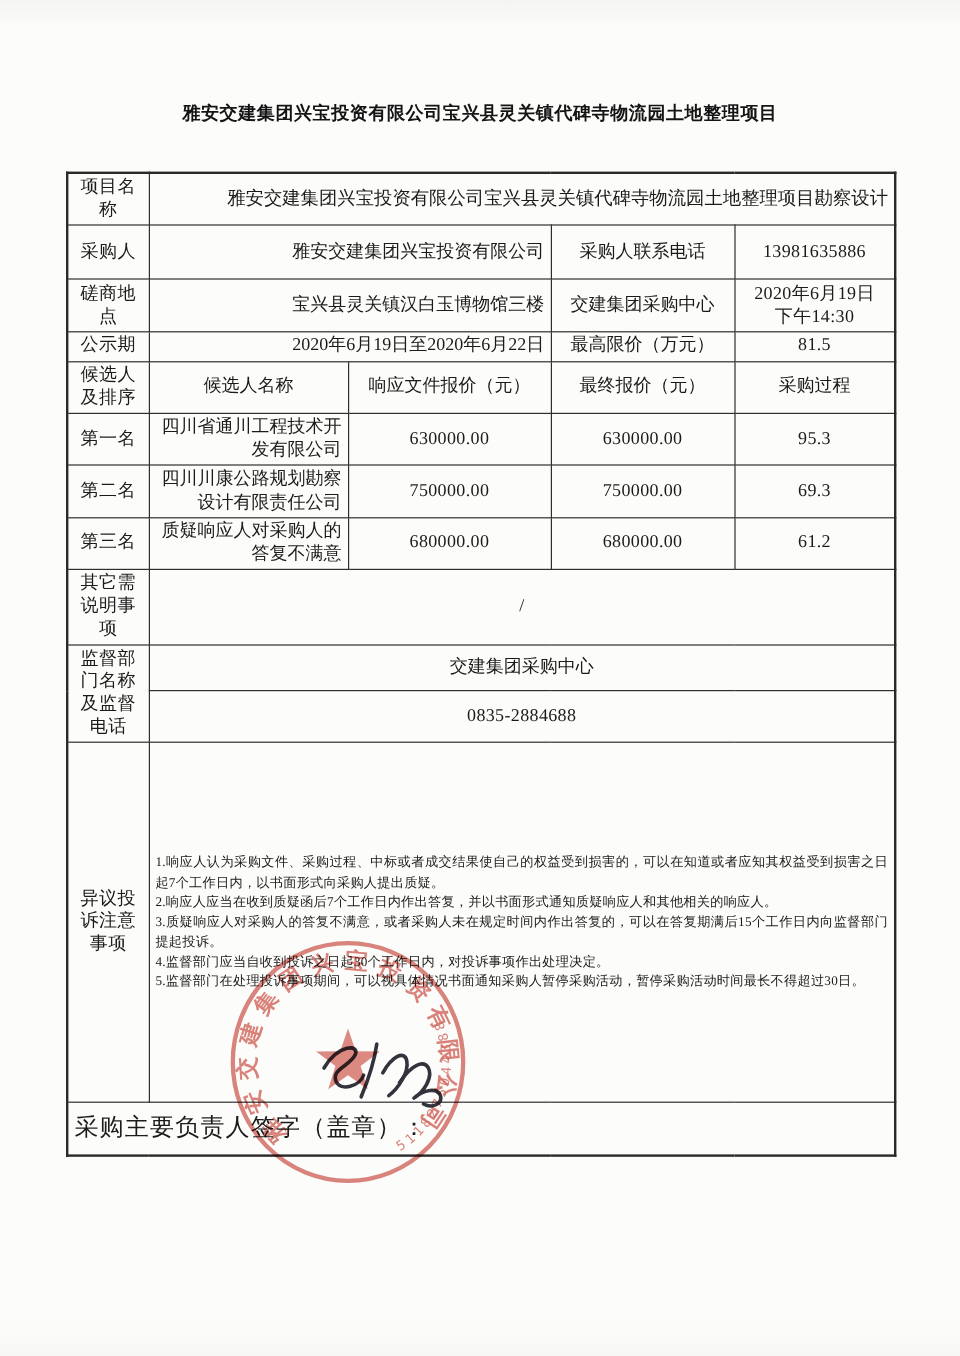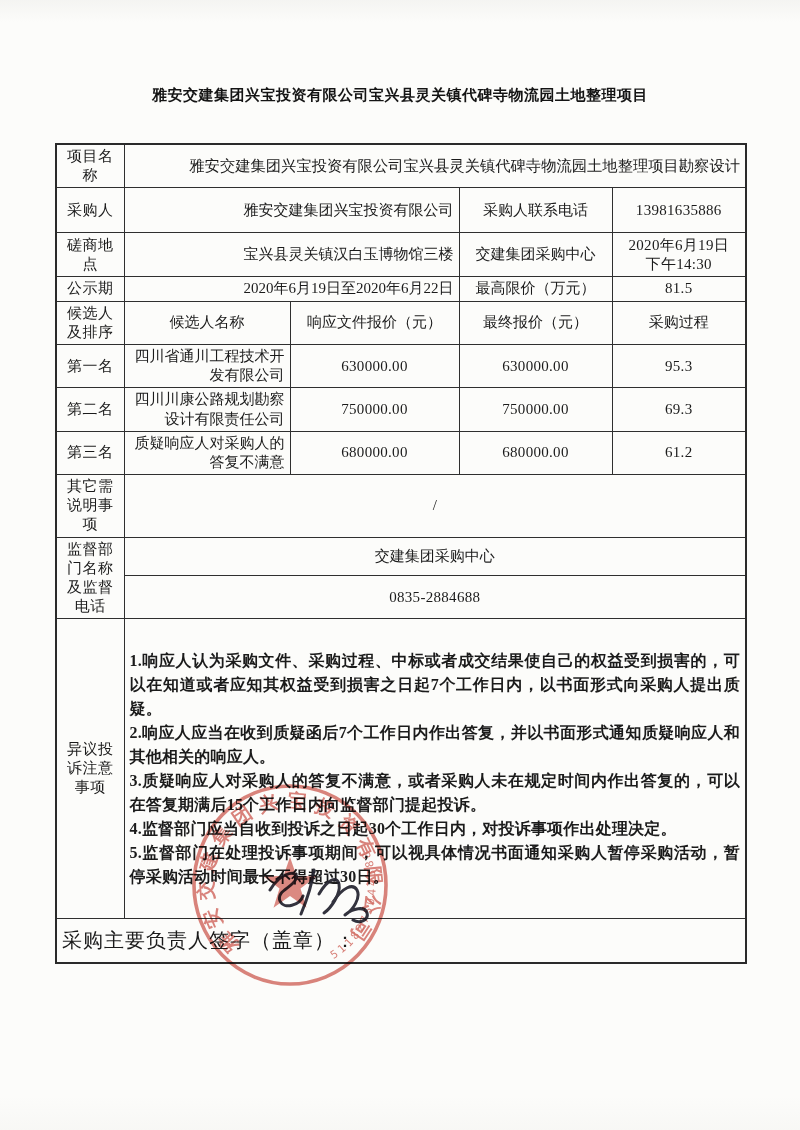--- a/index.html
+++ b/index.html
@@ -33,21 +33,21 @@
     padding:2px 5px;
     vertical-align:middle;
     line-height:1.28;
     overflow:hidden;
   }
   td.lbl { text-align:center; padding:2px 3px 2px 6px; letter-spacing:.5px; }
   td.val-l { text-align:right; padding-left:7px;margin-left:26px; }
   td.val-c { text-align:center; }
   td.num { text-align:center; letter-spacing:.3px; }
   td.notices-cell { vertical-align:top; padding:5px 9px 6px 9px; }
-  .notice-line { font-size:16px; line-height:1.5; text-align:justify; letter-spacing:.2px;font-weight:bold; }
+  .notice-line { font-size:11px; line-height:1.5; text-align:justify; letter-spacing:.2px; }
   td.sig-cell { text-align:left; padding-left:8px; font-size:20px; letter-spacing:1px;margin-left:30px; }
   .two-line span { display:block; text-align:center; }
 
   .seal {
     position:absolute; left:178px; top:773px;
     width:230px; height:230px;
     mix-blend-mode:multiply;
     opacity:.88;
     pointer-events:none;
   }

